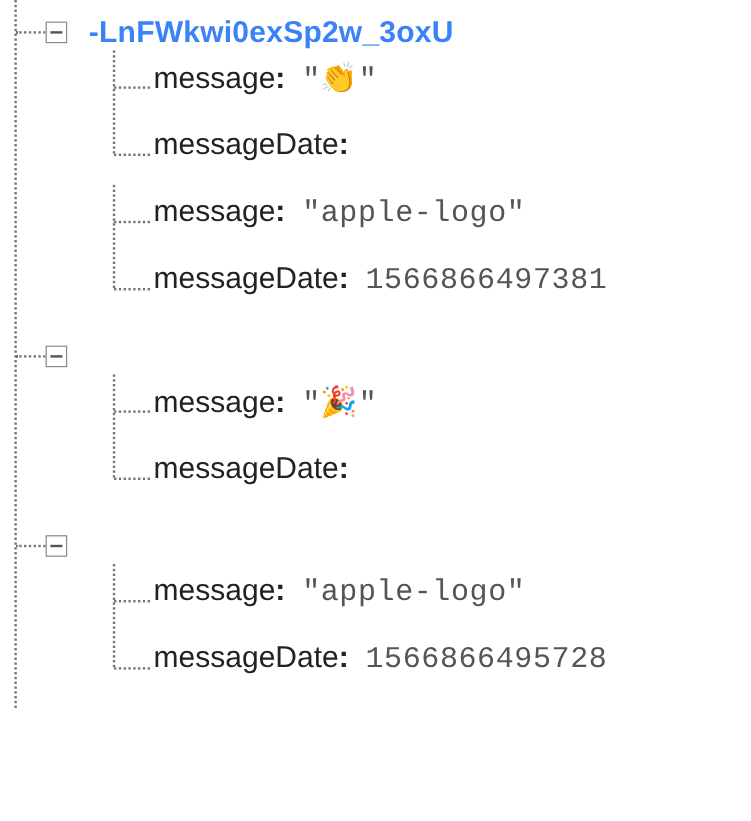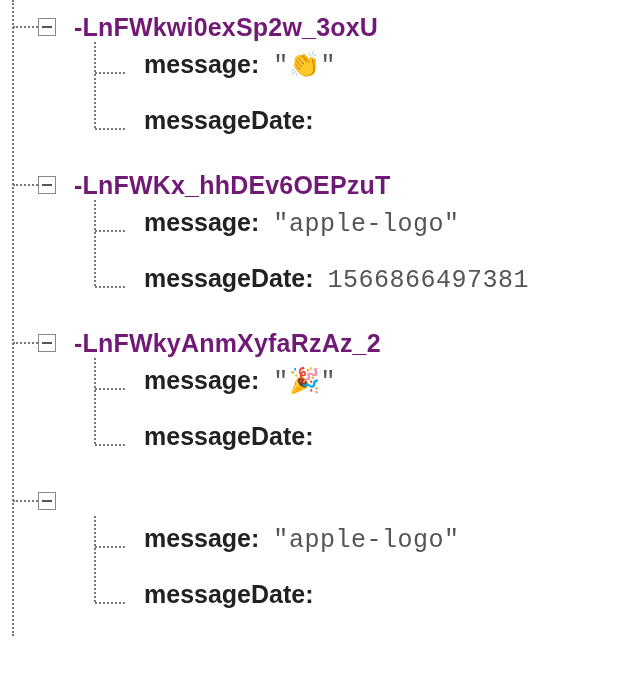--- a/index.html
+++ b/index.html
@@ -63,21 +63,21 @@
     z-index: 2;
   }
   .expander .minus {
     width: 10px;
     height: 2px;
     background: #555;
   }
   .node-label {
     font-weight: 700;
     letter-spacing: 0.2px;
-    color: #701a75;
+    color: #3b82f6;
   }
 
   .children {
     position: relative;
     padding-left: 60px;
   }
   
   .children::before {
     content: "";
     position: absolute;
@@ -97,23 +97,22 @@
   .child-row .h-conn {
     position: absolute;
     left: 35px;
     top: 22px;
     width: 30px;
     border-top: 2px dotted #777;
   }
   
 
   .key {
-    font-weight: 700;
+    font-weight: 400;
     color: #222;
-    margin-left: 16px;
   }
   .colon {
     font-weight: 700;
     margin-right: 14px;
     color: #222;
   }
   .val-str, .val-num {
     font-family: "Menlo", "Consolas", "Courier New", monospace;
     font-weight: 400;
     color: #555;
@@ -147,81 +146,74 @@
       </div>
       <div class="child-row">
         <div class="h-conn"></div>
         <span class="key">messageDate</span>
           <span class="colon">:</span>
       </div>
     </div>
   </div>
 
   <div class="node">
+    <div class="children">
+      <div class="child-row">
+        <div class="h-conn"></div>
+        <span class="key">message</span>
+          <span class="colon">:</span>
+        <span class="val-str"><span class="q">"</span><span>apple-logo</span><span class="q">"</span></span>
+      </div>
+      <div class="child-row">
+        <div class="h-conn"></div>
+        <span class="key">messageDate</span>
+          <span class="colon">:</span>
+        <span class="val-num">1566866497381</span>
+      </div>
+    </div>
+  </div>
+
+  <div class="node">
     <div class="node-row">
       <div class="h-conn"></div>
       <div class="expander">
         <div class="minus"></div>
       </div>
-      <span class="node-label">-LnFWKx_hhDEv6OEPzuT</span>
-    </div>
-    <div class="children">
-      <div class="child-row">
-        <div class="h-conn"></div>
-        <span class="key">message</span>
-          <span class="colon">:</span>
-        <span class="val-str"><span class="q">"</span><span>apple-logo</span><span class="q">"</span></span>
-      </div>
-      <div class="child-row">
-        <div class="h-conn"></div>
-        <span class="key">messageDate</span>
-          <span class="colon">:</span>
-        <span class="val-num">1566866497381</span>
+    </div>
+    <div class="children">
+      <div class="child-row">
+        <div class="h-conn"></div>
+        <span class="key">message</span>
+          <span class="colon">:</span>
+        <span class="val-str"><span class="q">"</span><span>🎉</span><span class="q">"</span></span>
+      </div>
+      <div class="child-row">
+        <div class="h-conn"></div>
+        <span class="key">messageDate</span>
+          <span class="colon">:</span>
       </div>
     </div>
   </div>
 
   <div class="node">
     <div class="node-row">
       <div class="h-conn"></div>
       <div class="expander">
         <div class="minus"></div>
       </div>
-      <span class="node-label">-LnFWkyAnmXyfaRzAz_2</span>
-    </div>
-    <div class="children">
-      <div class="child-row">
-        <div class="h-conn"></div>
-        <span class="key">message</span>
-          <span class="colon">:</span>
-        <span class="val-str"><span class="q">"</span><span>🎉</span><span class="q">"</span></span>
-      </div>
-      <div class="child-row">
-        <div class="h-conn"></div>
-        <span class="key">messageDate</span>
-          <span class="colon">:</span>
-      </div>
-    </div>
-  </div>
-
-  <div class="node">
-    <div class="node-row">
-      <div class="h-conn"></div>
-      <div class="expander">
-        <div class="minus"></div>
-      </div>
     </div>
     <div class="children">
       <div class="child-row">
         <div class="h-conn"></div>
         <span class="key">message</span>
           <span class="colon">:</span>
         <span class="val-str"><span class="q">"</span><span>apple-logo</span><span class="q">"</span></span>
       </div>
       <div class="child-row">
         <div class="h-conn"></div>
         <span class="key">messageDate</span>
           <span class="colon">:</span>
+        <span class="val-num">1566866495728</span>
       </div>
     </div>
   </div>
 
 </div>
 
 </body></html>

